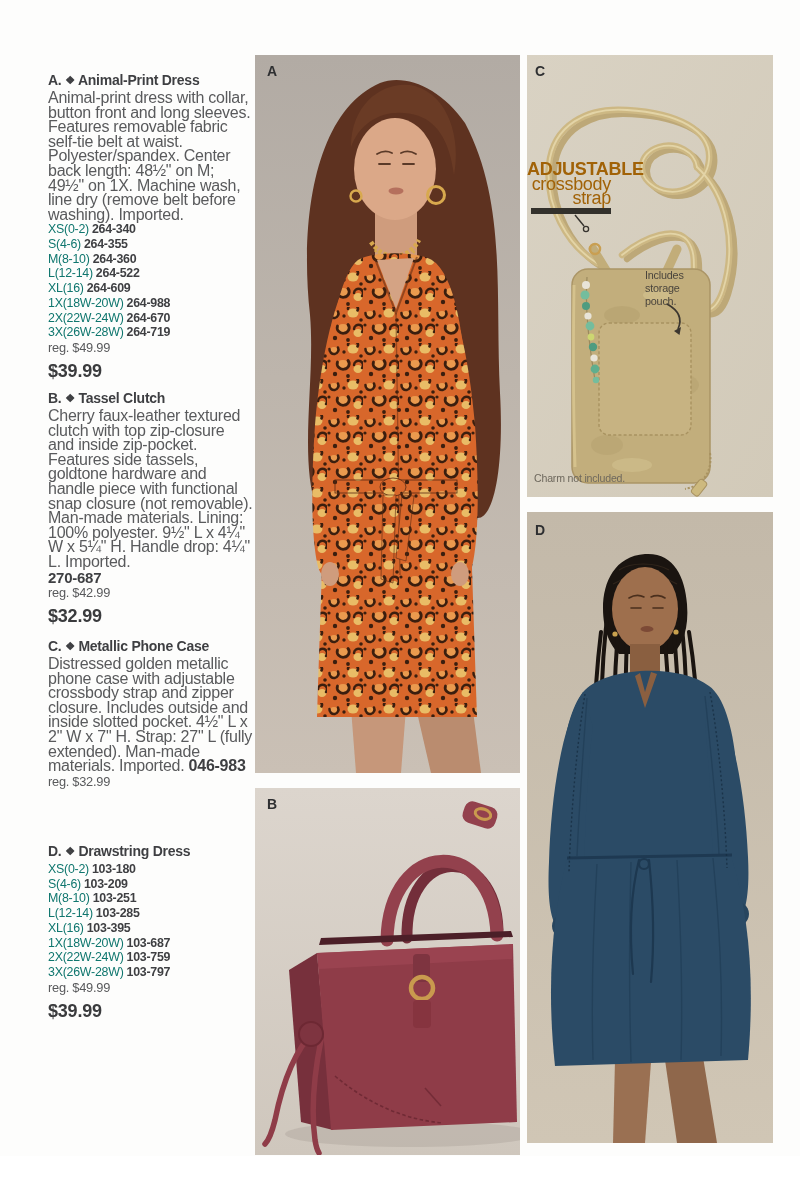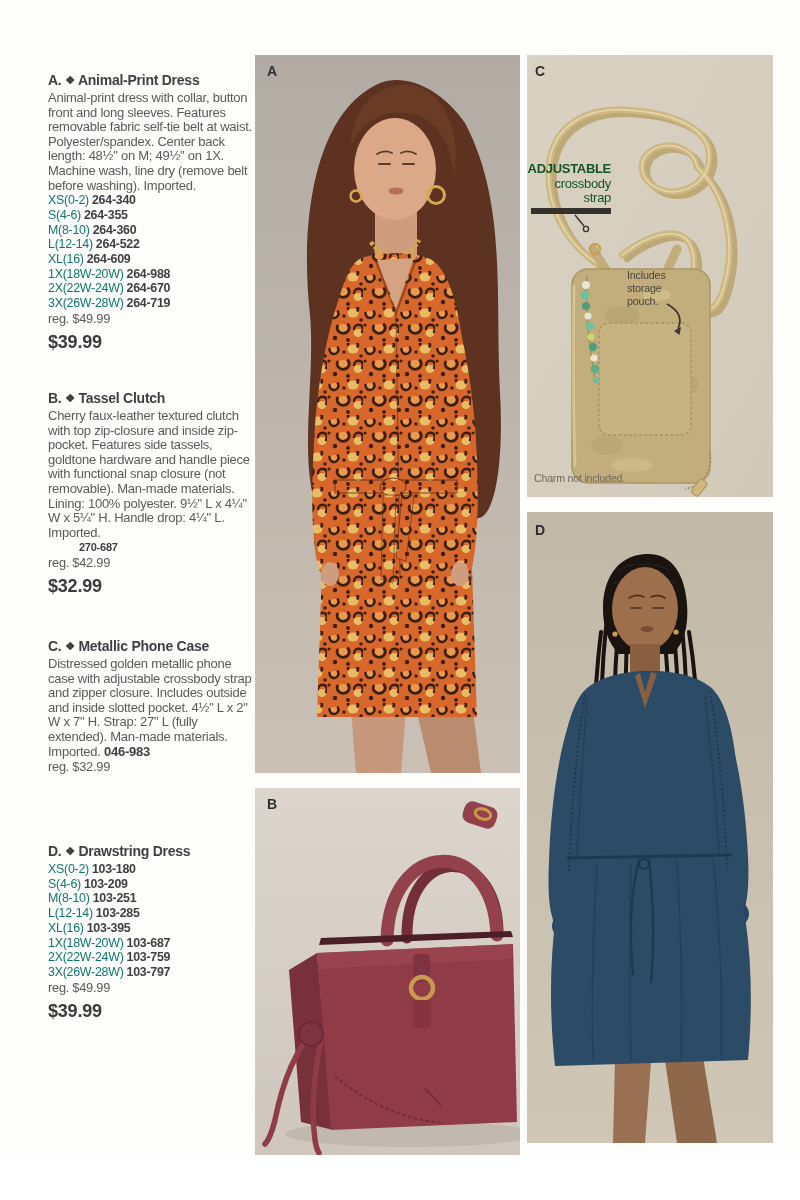--- a/index.html
+++ b/index.html
@@ -2,42 +2,42 @@
 <html><head>
 <meta charset="utf-8">
 <style>
   html,body{margin:0;padding:0;background:#ffffff;}
   .page{position:relative;width:800px;height:1156px;background:#fdfdfc;overflow:hidden;
         font-family:"Liberation Sans", sans-serif;color:#595a5c;}
   
   .pblock{position:absolute;left:48px;width:206px;letter-spacing:-0.25px;}
   .p-head{font-size:14px;font-weight:bold;color:#3e3f42;margin-bottom:3px;}
   .p-head .bullet{font-size:11px;position:relative;top:-1px;}
-  .p-desc{font-size:13px;line-height:14.6px;color:#595a5c;}
+  .p-desc{font-size:16px;line-height:14.6px;color:#595a5c;}
   .p-desc .inline-code{font-weight:bold;color:#3e3f42;}
   .size-row{font-size:12.4px;line-height:14.7px;}
   .size-row .sz{color:#0f766e;margin-right:3px;}
   .size-row .code{font-weight:bold;color:#3e3f42;}
-  .solo-code{font-size:11px;line-height:15px;font-weight:bold;color:#3e3f42;margin-left:31px;}
+  .solo-code{font-size:15px;line-height:15px;font-weight:bold;color:#3e3f42;}
   .reg{font-size:12.8px;line-height:15px;color:#595a5c;}
   .price{font-size:18px;font-weight:bold;color:#3a3b3d;margin-top:6px;letter-spacing:-0.2px;}
   
   .photo{position:absolute;overflow:hidden;}
   .photo svg{display:block;}
   .photo-label{position:absolute;top:8px;left:12px;font-size:14px;font-weight:bold;color:#2e2f31;letter-spacing:0;}
   .photo-a{left:255px;top:55px;width:265px;height:718px;}
   .photo-b{left:255px;top:788px;width:265px;height:367px;}
   .photo-c{left:527px;top:55px;width:246px;height:442px;}
   .photo-d{left:527px;top:512px;width:246px;height:631px;}
   
   .strap-note{position:absolute;left:0px;top:107px;width:84px;text-align:right;
-              color:#14532d;font-size:13px;line-height:14.5px;letter-spacing:-0.3px;}
+              color:#a16207;font-size:18px;line-height:14.5px;letter-spacing:-0.3px;}
   .strap-note .bold-line{font-weight:bold;}
   .strap-bar{position:absolute;left:4px;top:153px;width:80px;height:6px;background:#33312c;}
-  .pouch-note{position:absolute;left:100px;top:214px;width:52px;font-size:10.8px;line-height:13px;
+  .pouch-note{position:absolute;left:118px;top:214px;width:52px;font-size:10.8px;line-height:13px;
               color:#4a453d;letter-spacing:-0.2px;}
   .charm-note{position:absolute;left:7px;top:417px;font-size:10.6px;color:#6e685d;letter-spacing:-0.2px;}
   
   .footer{position:absolute;left:48px;top:1157px;font-size:15px;letter-spacing:0;}
   .footer .pg{font-weight:bold;color:#3e3f42;}
   .footer .sep{color:#b6b7b9;padding:0 4px;}
   .footer .cat{color:#7c7d80;}
 </style>
 </head>
 <body>

